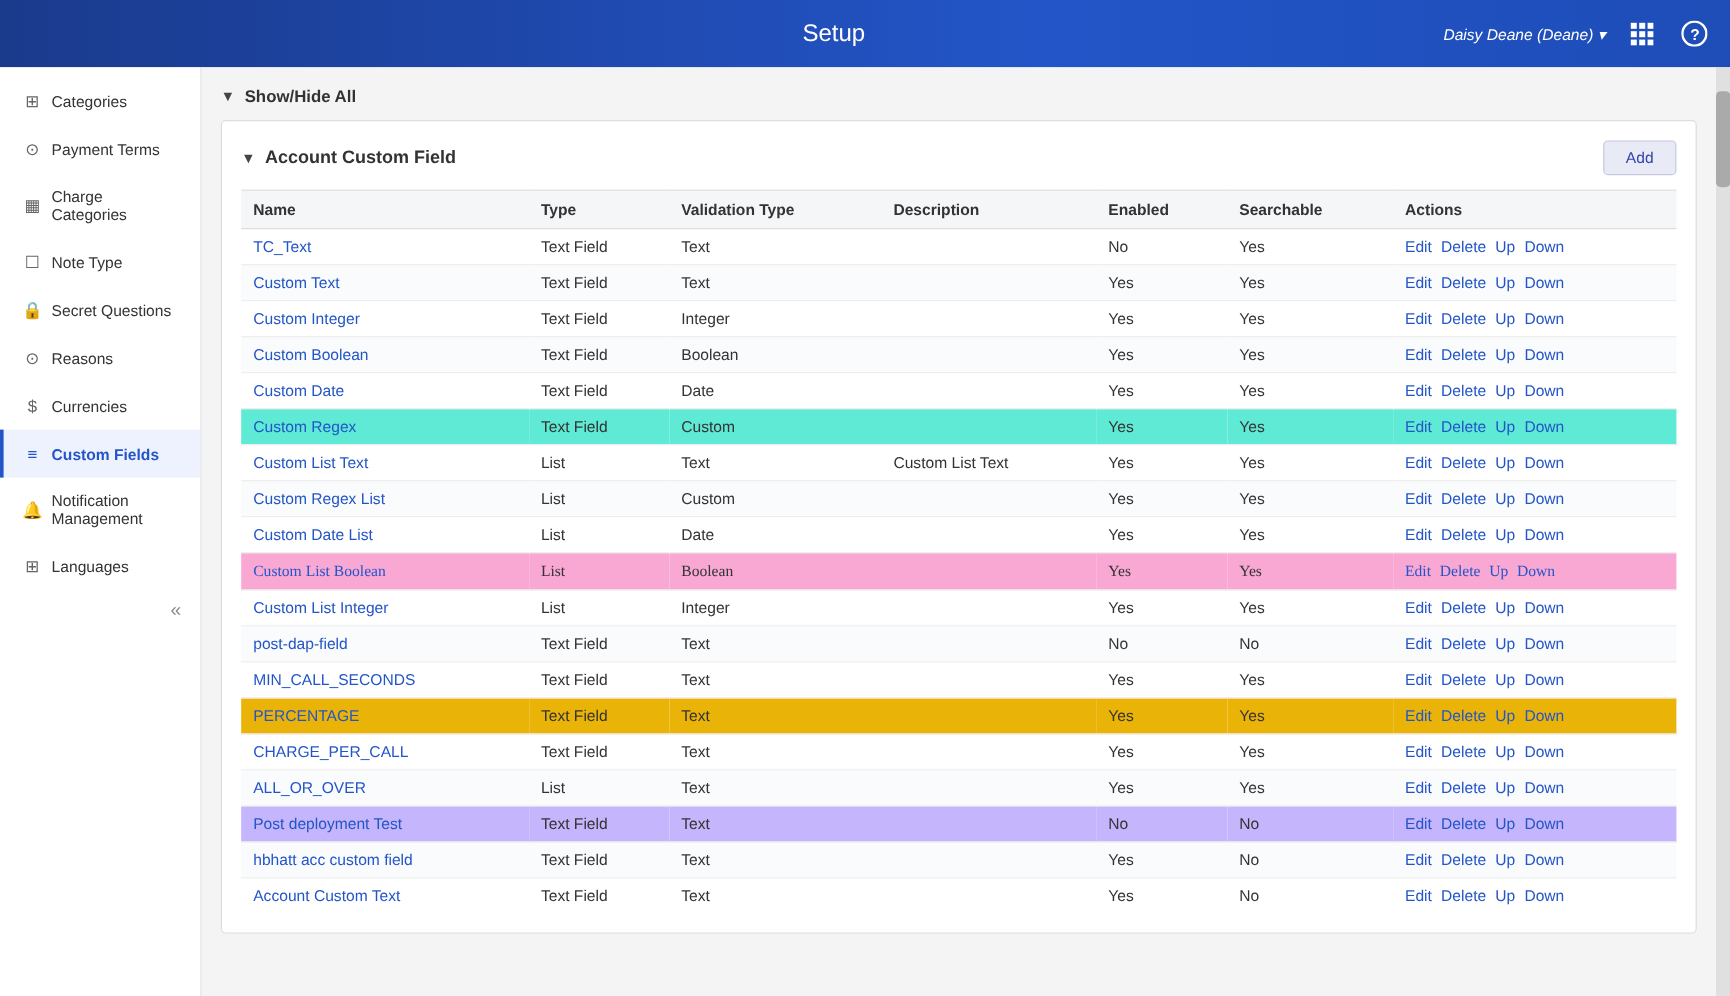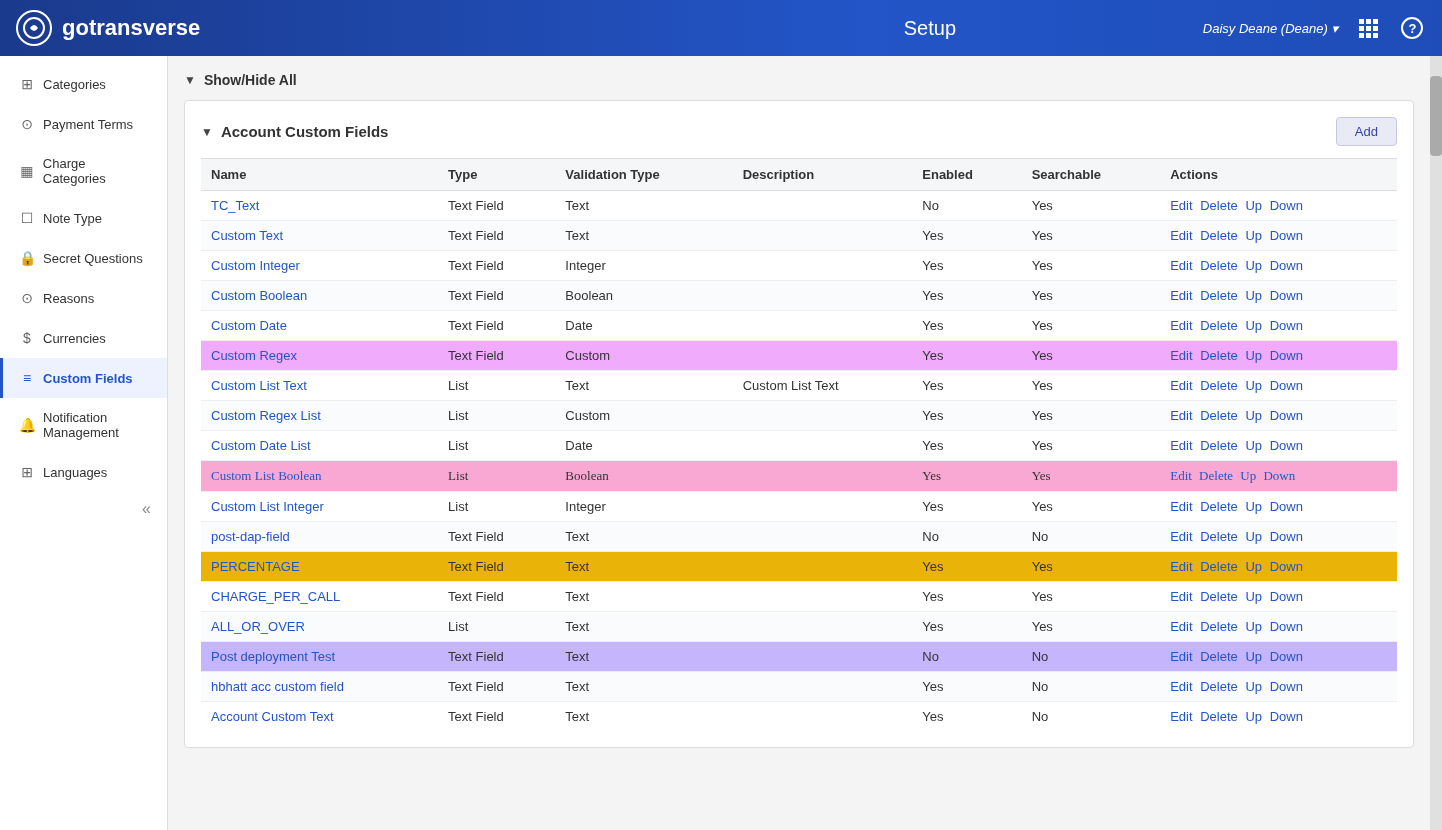--- a/index.html
+++ b/index.html
@@ -189,29 +189,20 @@
 
     
     ::-webkit-scrollbar { width: 8px; }
     ::-webkit-scrollbar-thumb { background: #bbb; border-radius: 4px; }
     ::-webkit-scrollbar-track { background: #f0f0f0; }
   </style>
 </head>
 <body>
 
 <div class="header">
-  <div class="header-logo">
-    <div class="logo-icon">
-      <svg width="22" height="22" viewBox="0 0 22 22" fill="none">
-        <circle cx="11" cy="11" r="10" stroke="white" stroke-width="2" fill="none"></circle>
-        <path d="M7 11 Q11 5 15 11 Q11 17 7 11Z" fill="white"></path>
-      </svg>
-    </div>
-    <span>gotransverse</span>
-  </div>
   <div class="header-title">Setup</div>
   <div class="header-right">
     <span class="header-user">
       <span>Daisy Deane (Deane)</span>
       <span> ▾</span>
     </span>
     <div class="grid-icon">
       <svg width="20" height="20" viewBox="0 0 20 20" fill="white">
         <rect x="1" y="1" width="5" height="5"></rect>
           <rect x="8" y="1" width="5" height="5"></rect>
@@ -283,21 +274,21 @@
 
     <div class="show-hide-bar">
       <span class="triangle">▼</span>
       <span>Show/Hide All</span>
     </div>
 
     <div class="card">
       <div class="section-header">
         <div class="section-title">
           <span class="triangle">▼</span>
-          <span>Account Custom Fields</span>
+          <span>Account Custom Field</span>
         </div>
         <button class="add-btn">Add</button>
       </div>
 
       <table>
         <thead>
           <tr>
             <th>Name</th>
             <th>Type</th>
             <th>Validation Type</th>
@@ -386,21 +377,21 @@
               <td><span class="action-links">
     <span style="color:#2355c8;cursor:pointer;">Edit</span>
     <span class="action-sep"> </span>
     <span style="color:#2355c8;cursor:pointer;">Delete</span>
     <span class="action-sep"> </span>
     <span style="color:#2355c8;cursor:pointer;">Up</span>
     <span class="action-sep"> </span>
     <span style="color:#2355c8;cursor:pointer;">Down</span>
   </span></td>
             </tr>
-            <tr style="background: #f0abfc;">
+            <tr style="background: #5eead4;">
               <td><a class="link">Custom Regex</a></td>
               <td>Text Field</td>
               <td>Custom</td>
               <td></td>
               <td>Yes</td>
               <td>Yes</td>
               <td><span class="action-links">
     <span style="color:#2355c8;cursor:pointer;">Edit</span>
     <span class="action-sep"> </span>
     <span style="color:#2355c8;cursor:pointer;">Delete</span>
@@ -505,20 +496,37 @@
               <td><span class="action-links">
     <span style="color:#2355c8;cursor:pointer;">Edit</span>
     <span class="action-sep"> </span>
     <span style="color:#2355c8;cursor:pointer;">Delete</span>
     <span class="action-sep"> </span>
     <span style="color:#2355c8;cursor:pointer;">Up</span>
     <span class="action-sep"> </span>
     <span style="color:#2355c8;cursor:pointer;">Down</span>
   </span></td>
             </tr>
+            <tr style="background: rgb(255, 255, 255);">
+              <td><a class="link">MIN_CALL_SECONDS</a></td>
+              <td>Text Field</td>
+              <td>Text</td>
+              <td></td>
+              <td>Yes</td>
+              <td>Yes</td>
+              <td><span class="action-links">
+    <span style="color:#2355c8;cursor:pointer;">Edit</span>
+    <span class="action-sep"> </span>
+    <span style="color:#2355c8;cursor:pointer;">Delete</span>
+    <span class="action-sep"> </span>
+    <span style="color:#2355c8;cursor:pointer;">Up</span>
+    <span class="action-sep"> </span>
+    <span style="color:#2355c8;cursor:pointer;">Down</span>
+  </span></td>
+            </tr>
             <tr style="background: #eab308;">
               <td><a class="link">PERCENTAGE</a></td>
               <td>Text Field</td>
               <td>Text</td>
               <td></td>
               <td>Yes</td>
               <td>Yes</td>
               <td><span class="action-links">
     <span style="color:#2355c8;cursor:pointer;">Edit</span>
     <span class="action-sep"> </span>

